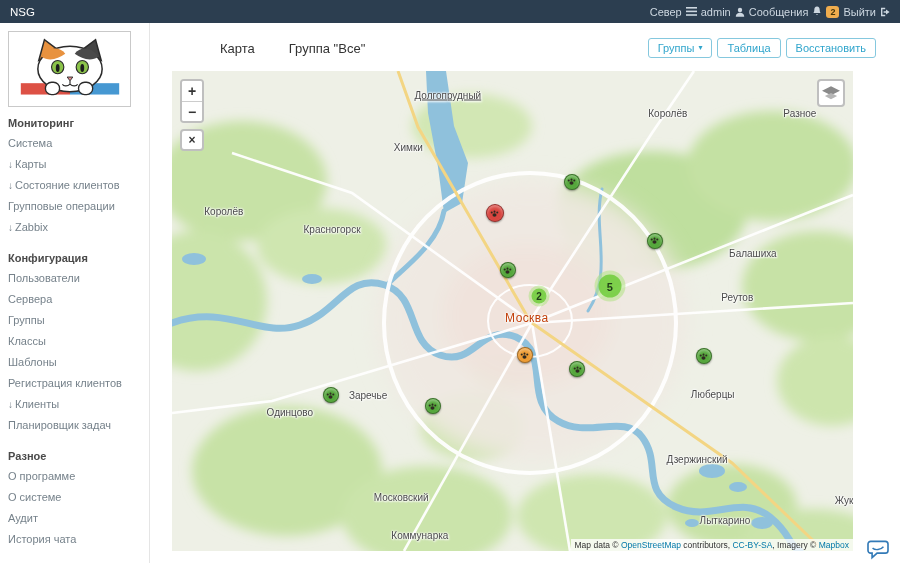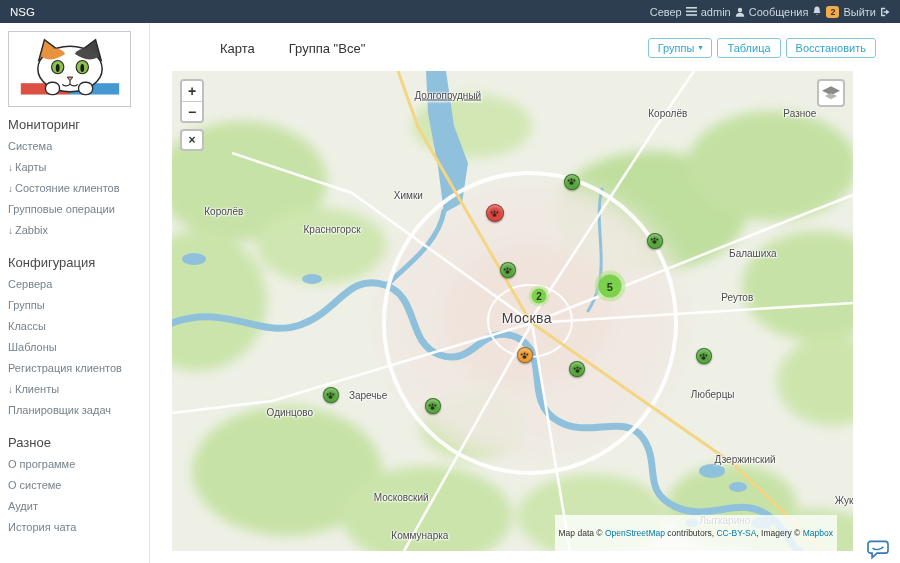--- a/index.html
+++ b/index.html
@@ -14,21 +14,21 @@
   .nav-link { display:flex; align-items:center; gap:4px; color:#cdd7e0; font-size:11px; cursor:pointer; text-decoration:none; }
   .nav-ico { display:flex; align-items:center; }
   .badge { background:#f0ad4e; color:#46360a; font-size:9px; line-height:12px; height:12px;
            padding:0 4px; border-radius:3px; font-weight:bold; }
 
   
   .sidebar { position:absolute; top:23px; left:0; bottom:0; width:150px; background:#fff;
              border-right:1px solid #e5e5e5; overflow:hidden; z-index:20; }
   .logo-box { margin:8px 18px 6px 8px; border:1px solid #c9c9c9; background:#fff;
               height:76px; display:flex; align-items:center; justify-content:center; }
-  .sb-title { font-weight:normal; color:#4a4a4a; font-size:13px; padding:4px 10px 3px 8px; margin-top:11px; }
+  .sb-title { font-weight:bold; color:#4a4a4a; font-size:11px; padding:4px 10px 3px 8px; margin-top:11px; }
   .sb-nav .sb-title:first-child { margin-top:2px; }
   .sb-item { display:block; color:#76828b; font-size:11px; padding:4.5px 8px 4.5px 8px;
              text-decoration:none; cursor:pointer; white-space:nowrap; }
   .sb-arrow { margin-right:2px; font-size:10px; }
 
   
   .main { position:absolute; top:23px; left:150px; right:0; bottom:0; background:#fff; }
   .content-header { position:absolute; top:13px; left:22px; right:24px; height:24px;
                     display:flex; align-items:center;margin-left:48px; }
   .page-title { font-size:13px; color:#333; }
@@ -40,21 +40,21 @@
   .caret { font-size:8px; line-height:1; }
 
   
   .map { position:absolute; top:48px; left:22px; width:681px; height:480px; overflow:hidden;
          background:#edefe4; cursor:grab; }
   .map-base { position:absolute; inset:0; width:100%; height:100%; }
   .map-layer { position:absolute; inset:0; pointer-events:none; }
   .map-label { position:absolute; transform:translate(-50%,-50%); font-size:10px; color:#4a4a4a;
                white-space:nowrap;
                text-shadow:0 0 2px #fff, 0 0 2px #fff, 0 0 3px #fff, 1px 1px 2px #fff; }
-  .map-label.major { font-size:14px; color:#404040; letter-spacing:.4px; }
+  .map-label.major { font-size:12px; color:#c2410c; letter-spacing:.4px; }
 
   .marker { position:absolute; width:16px; height:16px; border-radius:50%;
             transform:translate(-50%,-50%); display:flex; align-items:center; justify-content:center;
             border:1px solid rgba(0,0,0,.3); pointer-events:auto; cursor:pointer;
             box-shadow: inset 0 2px 3px rgba(255,255,255,.35), 0 1px 2px rgba(0,0,0,.4); }
   .marker.ok    { background:var(--marker-ok,#55a73c); }
   .marker.alert { background:var(--marker-alert,#d9453f); width:18px; height:18px; }
   .marker.warn  { background:var(--marker-warn,#ee9c33); }
 
   .cluster-outer { position:absolute; transform:translate(-50%,-50%); width:21px; height:21px;
@@ -72,22 +72,22 @@
               border:2px solid rgba(0,0,0,.25); border-radius:4px; overflow:hidden; z-index:5; }
   .zoom-btn { width:100%; height:20px; display:flex; align-items:center; justify-content:center;
               font-size:14px; font-weight:bold; color:#333; cursor:pointer; background:#fff; }
   .zoom-ctl .zoom-btn + .zoom-btn { border-top:1px solid #ccc; }
   .exit-ctl { position:absolute; left:8px; top:58px; width:24px; height:22px;
               border:2px solid rgba(0,0,0,.25); border-radius:4px; z-index:5; font-size:12px; }
   .layers-ctl { position:absolute; right:8px; top:8px; width:28px; height:28px; background:#fff;
                 border:2px solid rgba(0,0,0,.25); border-radius:4px; display:flex;
                 align-items:center; justify-content:center; cursor:pointer; z-index:5; }
 
-  .attrib { position:absolute; right:16px; bottom:0; background:rgba(255,255,255,.78);
-            font-size:8.5px; line-height:12px; padding:12px 4px; color:#333; z-index:5; white-space:nowrap; }
+  .attrib { position:absolute; right:0; bottom:0; background:rgba(255,255,255,.78);
+            font-size:8.5px; line-height:12px; padding:0 4px; color:#333; z-index:5; white-space:nowrap; }
   .attrib a { color:#0078a8; text-decoration:none; cursor:pointer; }
 
   .chat-btn { position:absolute; right:10px; bottom:2px; width:24px; height:22px; cursor:pointer;
               display:flex; align-items:center; justify-content:center; }
 </style>
 </head>
 <body>
 
 <div class="app">
 
@@ -158,20 +158,21 @@
       </svg>
     </div>
     <nav class="sb-nav">
         <div class="sb-title">Мониторинг</div>
         <a class="sb-item"><span>Система</span></a>
         <a class="sb-item"><span class="sb-arrow">↓</span><span>Карты</span></a>
         <a class="sb-item"><span class="sb-arrow">↓</span><span>Состояние клиентов</span></a>
         <a class="sb-item"><span>Групповые операции</span></a>
         <a class="sb-item"><span class="sb-arrow">↓</span><span>Zabbix</span></a>
         <div class="sb-title">Конфигурация</div>
+        <a class="sb-item"><span>Пользователи</span></a>
         <a class="sb-item"><span>Сервера</span></a>
         <a class="sb-item"><span>Группы</span></a>
         <a class="sb-item"><span>Классы</span></a>
         <a class="sb-item"><span>Шаблоны</span></a>
         <a class="sb-item"><span>Регистрация клиентов</span></a>
         <a class="sb-item"><span class="sb-arrow">↓</span><span>Клиенты</span></a>
         <a class="sb-item"><span>Планировщик задач</span></a>
         <div class="sb-title">Разное</div>
         <a class="sb-item"><span>О программе</span></a>
         <a class="sb-item"><span>О системе</span></a>
@@ -257,30 +258,30 @@
         <g fill="none" stroke="#f3d583" stroke-width="3">
           <path d="M 358 250 L 246 56 L 226 0"></path>
           <path d="M 360 252 L 560 392 L 652 480"></path>
         </g>
       </svg>
 
       <div class="map-layer">
           <div class="map-label" style="left: 40.5%; top: 5%; text-decoration: underline;">Долгопрудный</div>
           <div class="map-label" style="left: 72.8%; top: 8.8%; text-align: right;">Королёв</div>
           <div class="map-label" style="left: 92.2%; top: 8.8%;">Разное</div>
-          <div class="map-label" style="left: 34.7%; top: 15.8%; margin-top: 48px;">Химки</div>
+          <div class="map-label" style="left: 34.7%; top: 15.8%;">Химки</div>
           <div class="map-label" style="left: 7.6%; top: 29.2%;">Королёв</div>
           <div class="map-label" style="left: 23.5%; top: 32.9%;">Красногорск</div>
           <div class="map-label" style="left: 85.3%; top: 37.9%;">Балашиха</div>
           <div class="map-label" style="left: 83%; top: 47.1%;">Реутов</div>
           <div class="map-label major" style="left: 52.1%; top: 51.5%;">Москва</div>
           <div class="map-label" style="left: 79.4%; top: 67.3%;">Люберцы</div>
           <div class="map-label" style="left: 28.8%; top: 67.5%;">Заречье</div>
           <div class="map-label" style="left: 17.3%; top: 71%; text-align: right;">Одинцово</div>
-          <div class="map-label" style="left: 77.1%; top: 80.8%; margin-left: 48px;">Дзержинский</div>
+          <div class="map-label" style="left: 77.1%; top: 80.8%;">Дзержинский</div>
           <div class="map-label" style="left: 26.9%; top: 88.8%; margin-left: 46px;">Московский</div>
           <div class="map-label" style="left: 81.2%; top: 93.5%;">Лыткарино</div>
           <div class="map-label" style="left: 36.4%; top: 96.7%;">Коммунарка</div>
           <div class="map-label" style="left: 101%; top: 89.3%;">Жуковский</div>
         </div>
       <div class="map-layer">
           <div class="marker ok" style="left: 58.7%; top: 23.1%;">
             <svg viewBox="0 0 12 12" width="9" height="9">
               <g fill="#2f2a22">
                 <ellipse cx="6" cy="8" rx="2.7" ry="2.2"></ellipse>

